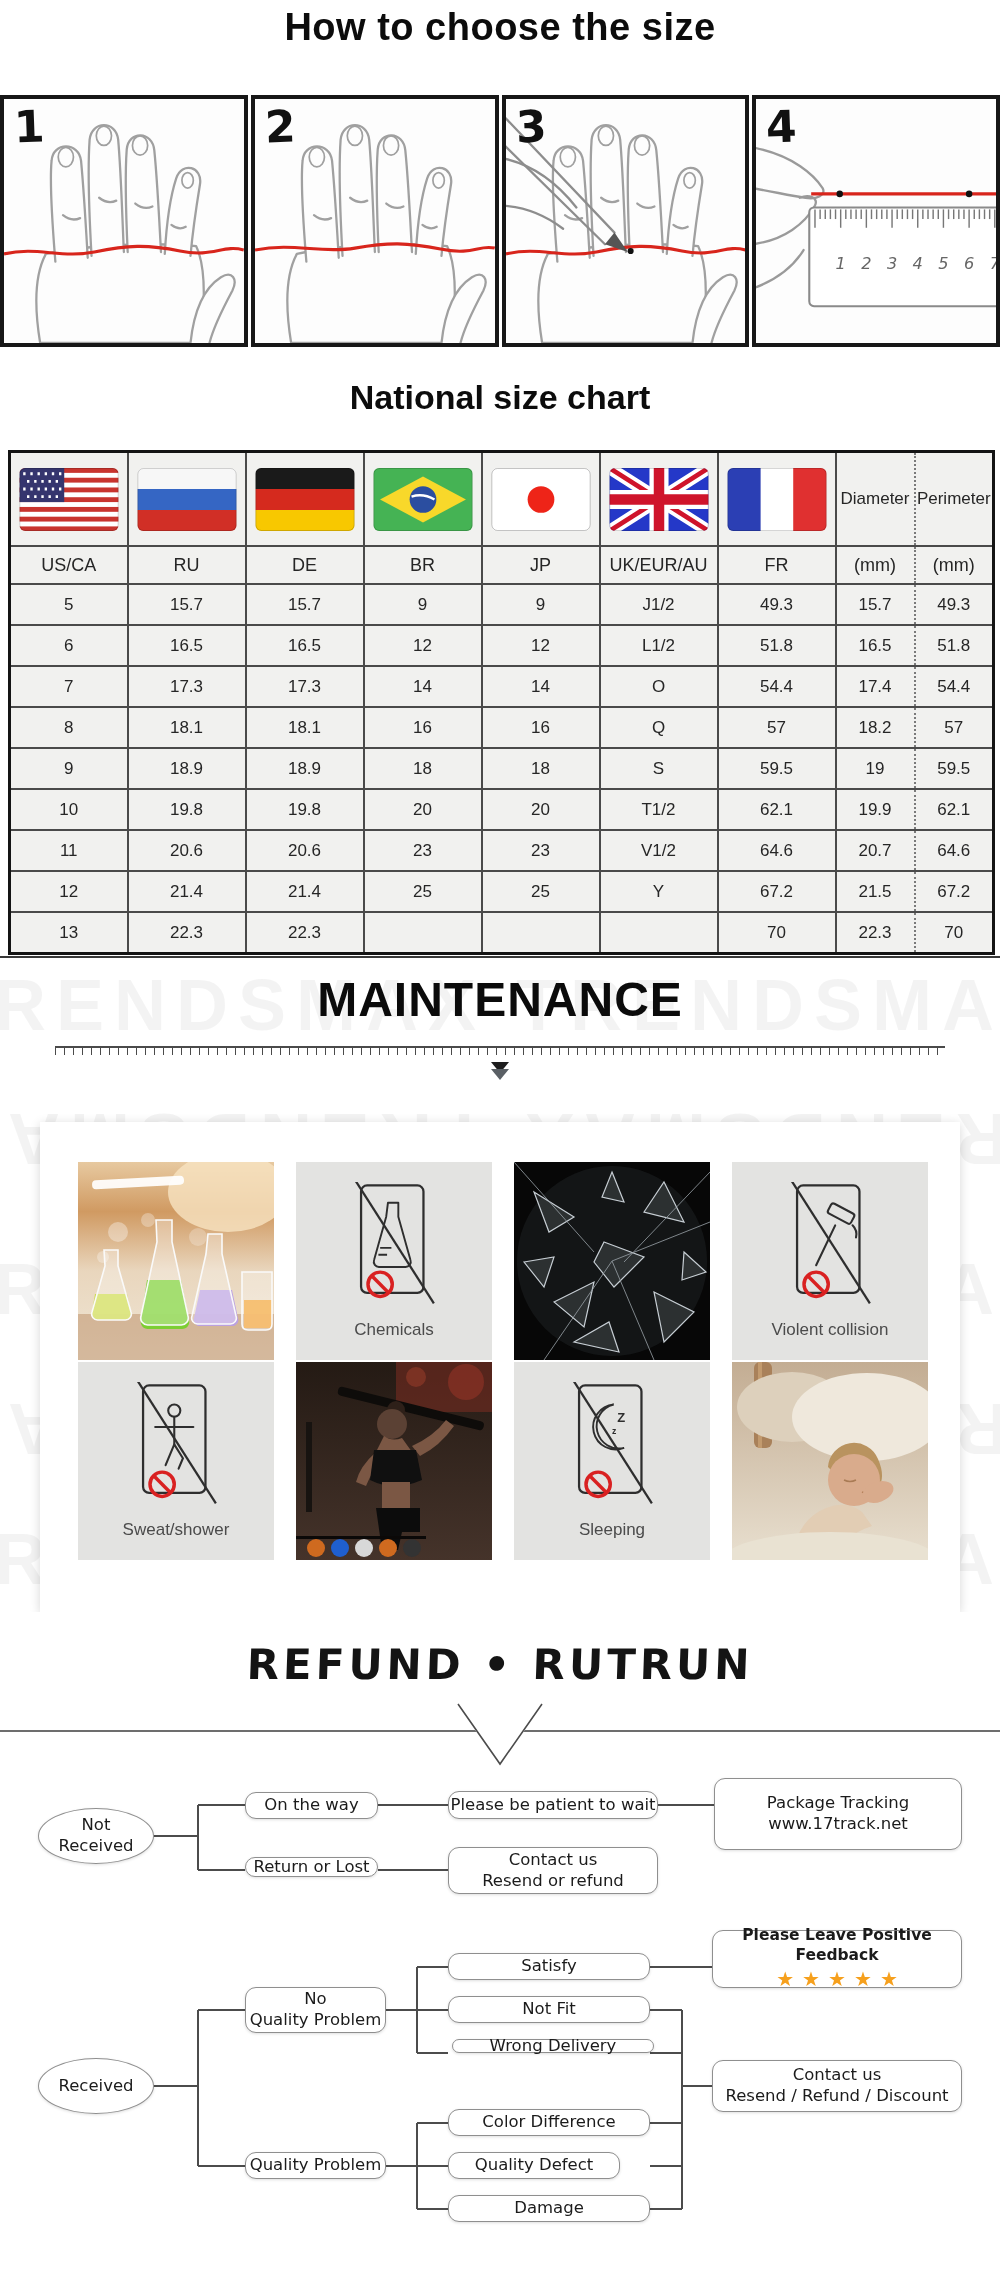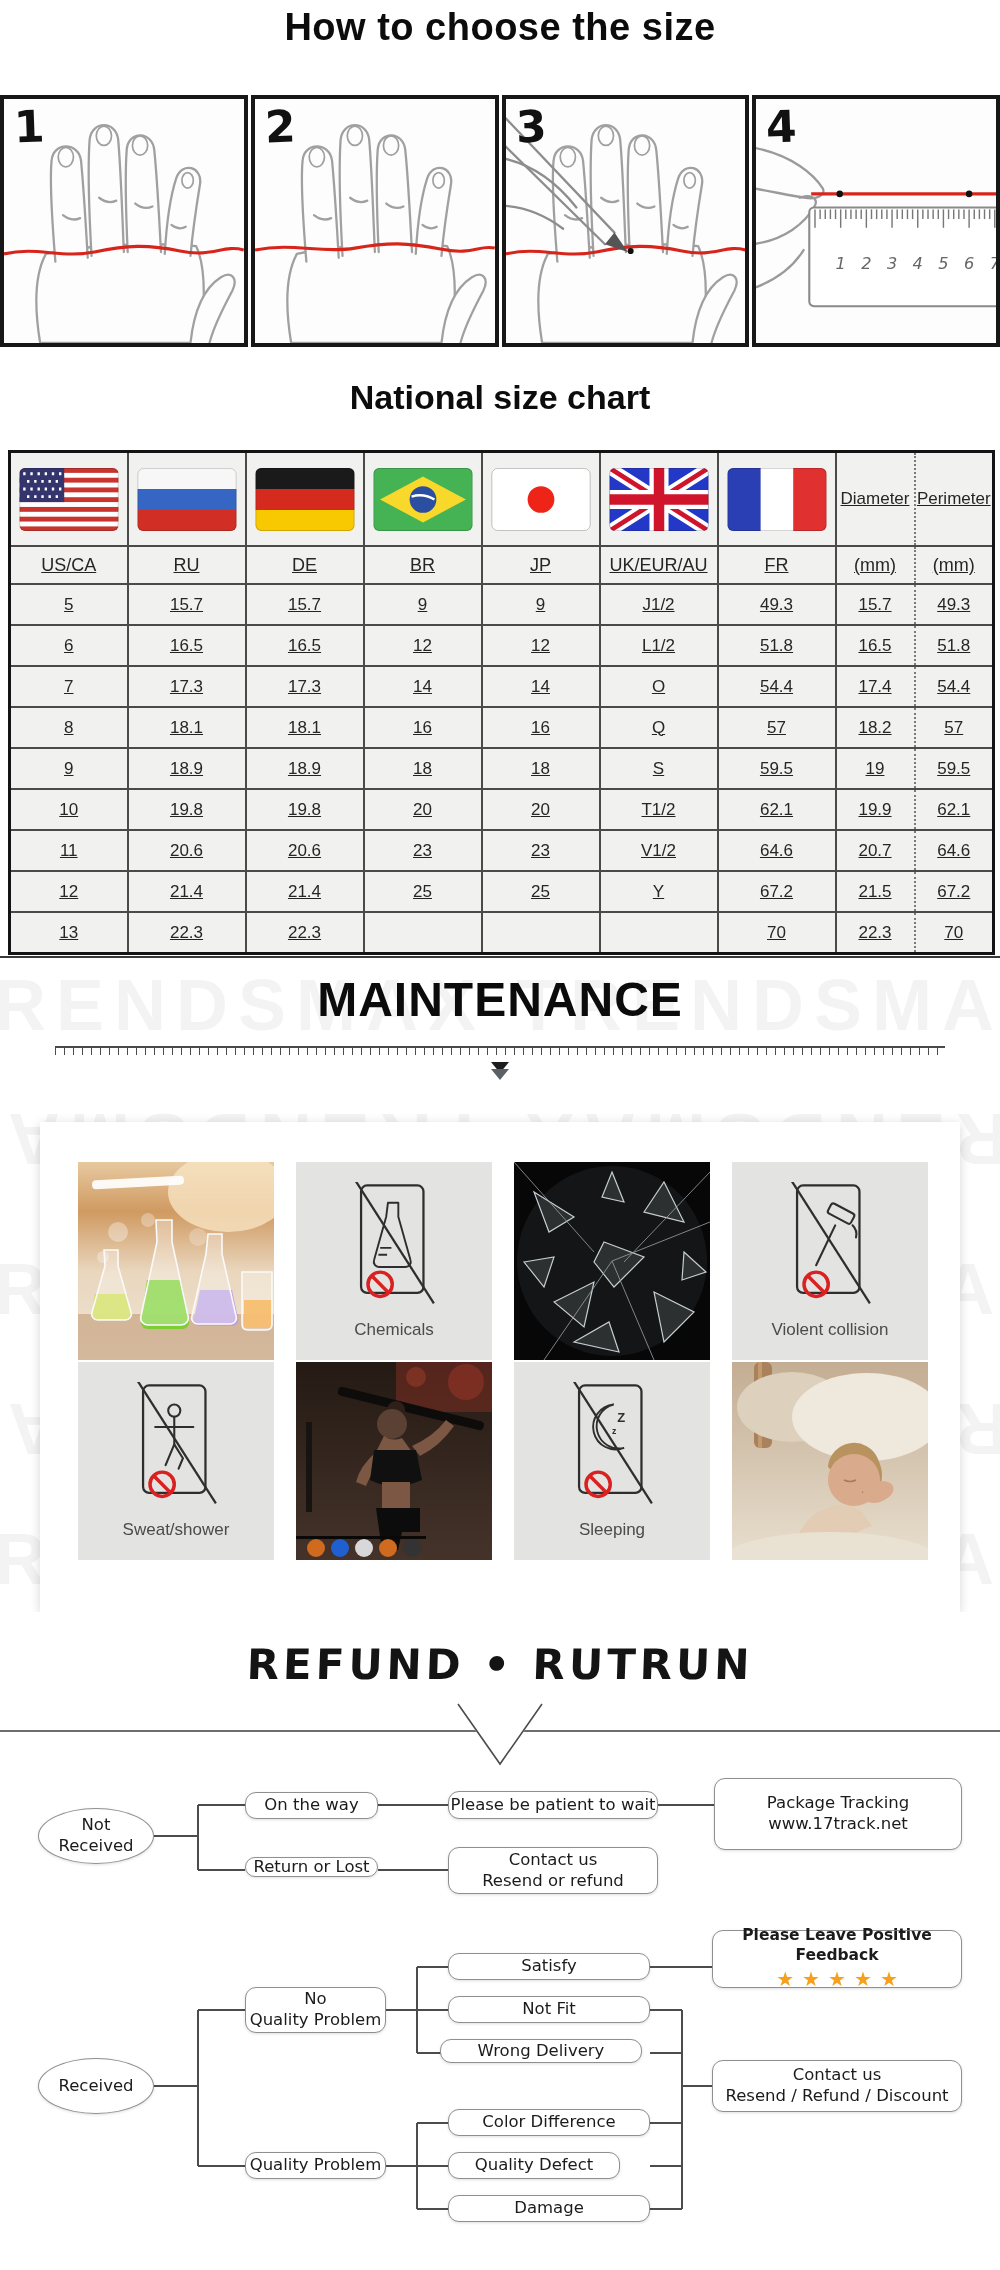--- a/index.html
+++ b/index.html
@@ -12,21 +12,21 @@
   .steps{position:absolute;top:95px;left:0;width:1000px;height:252px;display:flex;gap:3px;}
   .step-panel{flex:1;border:4px solid #171717;background:#fdfdfd;position:relative;overflow:hidden;}
   .step-num{position:absolute;top:2px;left:10px;font-size:44px;font-weight:700;
     font-family:"DejaVu Sans",sans-serif;color:#111;transform:rotate(-2deg);z-index:3;}
   .hand-art{position:absolute;inset:0;width:100%;height:100%;}
 
   
   .chart-title{position:absolute;top:378px;left:0;width:100%;text-align:center;
     font-size:34px;font-weight:700;color:#0c0c0c;}
   table.size-table{position:absolute;top:450px;left:8px;width:984px;border-collapse:collapse;
-    table-layout:fixed;background:#f1f1ef;border:3px solid #141414;text-decoration:underline;}
+    table-layout:fixed;background:#f1f1ef;border:3px solid #141414;}
   .size-table th,.size-table td{border:2px solid #4a4a4a;text-align:center;vertical-align:middle;
     color:#262626;font-weight:400;padding:0;}
   .size-table tr.flag-row th{height:92px;}
   .size-table tr.label-row th{height:36px;font-size:18px;}
   .size-table td{height:39px;font-size:17px;}
   .size-table .measure-h{font-size:17px;}
   .dot-l{border-left:2px dotted #7a7a7a !important;}
   .dot-r{border-right:2px dotted #7a7a7a !important;}
   .flag{display:block;width:100px;height:63px;margin:0 auto;}
 
@@ -671,21 +671,21 @@
         <span class="fb-line">Please Leave Positive Feedback</span>
         <span class="stars">★★★★★</span>
       </div>
       <div class="fbox" style="left:245px;top:217px;width:141px;height:46px">
         <span>No</span>
         <span>Quality Problem</span>
       </div>
       <div class="fbox" style="left:448px;top:226px;width:202px;height:27px">
         <span>Not Fit</span>
       </div>
-      <div class="fbox" style="left:440px;top:269px;width:202px;height:24px">
+      <div class="fbox" style="left:452px;top:269px;width:202px;height:14px">
         <span>Wrong Delivery</span>
       </div>
 
       <div class="fellipse" style="left:38px;top:288px;width:116px;height:56px">
         <span>Received</span>
       </div>
       <div class="fbox" style="left:712px;top:290px;width:250px;height:52px">
         <span>Contact us</span>
         <span>Resend / Refund / Discount</span>
       </div>

